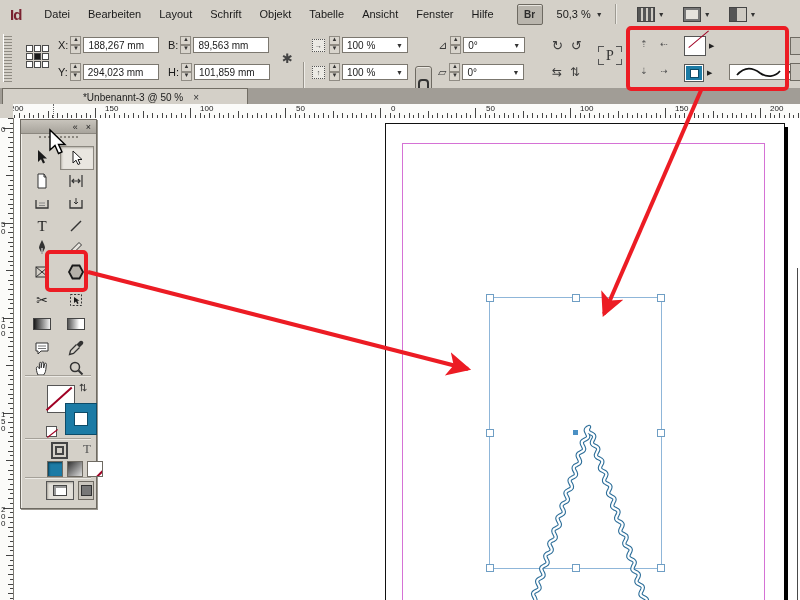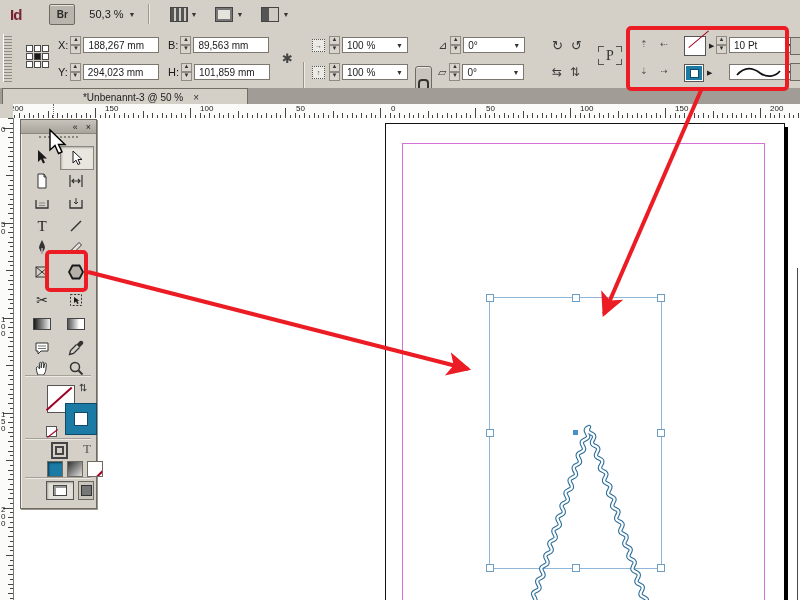--- a/index.html
+++ b/index.html
@@ -131,20 +131,31 @@
   #anno,#shape-svg,#cursor{position:absolute;pointer-events:none;}
   #anno{left:0;top:0;z-index:60;}
   #shape-svg{left:14px;top:118px;z-index:5;}
   #cursor{left:46px;top:128px;z-index:70;}
 </style>
 </head>
 <body>
 
 <div id="menubar" class="chrome">
   <span id="logo">Id</span>
+  <span id="menu-items" style="display: flex;">
+      <span class="menu-item">Datei</span>
+      <span class="menu-item">Bearbeiten</span>
+      <span class="menu-item">Layout</span>
+      <span class="menu-item">Schrift</span>
+      <span class="menu-item">Objekt</span>
+      <span class="menu-item">Tabelle</span>
+      <span class="menu-item">Ansicht</span>
+      <span class="menu-item">Fenster</span>
+      <span class="menu-item">Hilfe</span>
+    </span>
   <span id="br-btn">Br</span>
   <span id="zoom-box">
     <span>50,3 %</span>
     <span class="dd-arrow">▼</span>
   </span>
   <span class="mb-sep"></span>
   <span class="mb-ddbtn">
     <span class="mb-icon film"></span>
     <span class="dd-arrow">▼</span>
   </span>
@@ -284,30 +295,20 @@
     <span class="sw none"></span>
     <span class="flyout">▶</span>
   </div>
   <div class="cp-row" style="left:684px;top:33px;">
     <span class="sw strokecol" id="cp-stroke-swatch" style="background:#1c7ba5;display:flex;align-items:center;justify-content:center;">
       <i style="width:7px;height:7px;background:#fff;border:1px solid #0d4b68;display:block;"></i>
     </span>
     <span class="flyout">▶</span>
   </div>
 
-  <div class="cp-row" style="left:716px;top:5px;">
-    <span class="spin">
-        <b>▲</b>
-        <b>▼</b>
-      </span>
-    <span class="dd" style="width:68px;">
-      <span>10 Pt</span>
-      <span class="dd-arrow">▼</span>
-    </span>
-  </div>
   <div class="cp-row" style="left:729px;top:32px;">
     <span class="dd" style="width:68px;">
       <svg width="48" height="12" viewBox="0 0 48 12">
         <path d="M3,9 C10,1 18,1 26,7 C33,12 41,11 46,5" fill="none" stroke="#111" stroke-width="1.8"></path>
       </svg>
       <span class="dd-arrow">▼</span>
     </span>
   </div>
   <div class="sliver" style="left:790px;top:9px;"></div>
   <div class="sliver" style="left:790px;top:35px;"></div>

